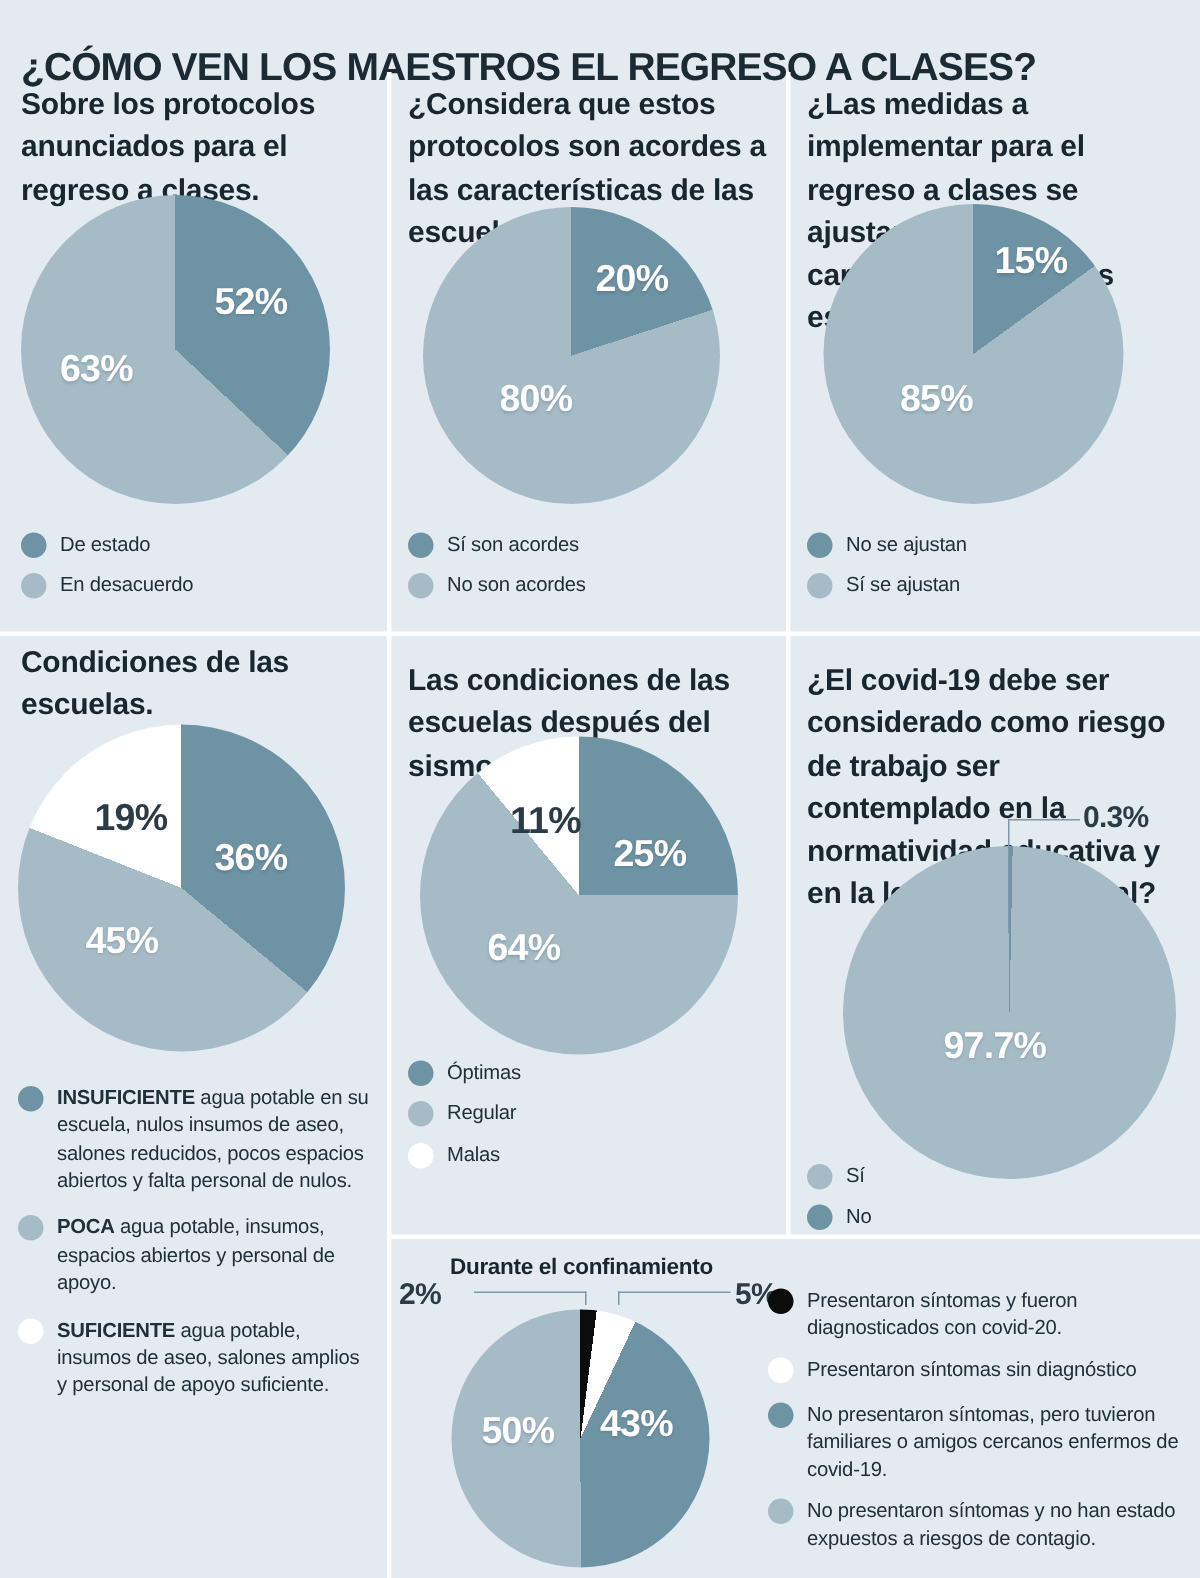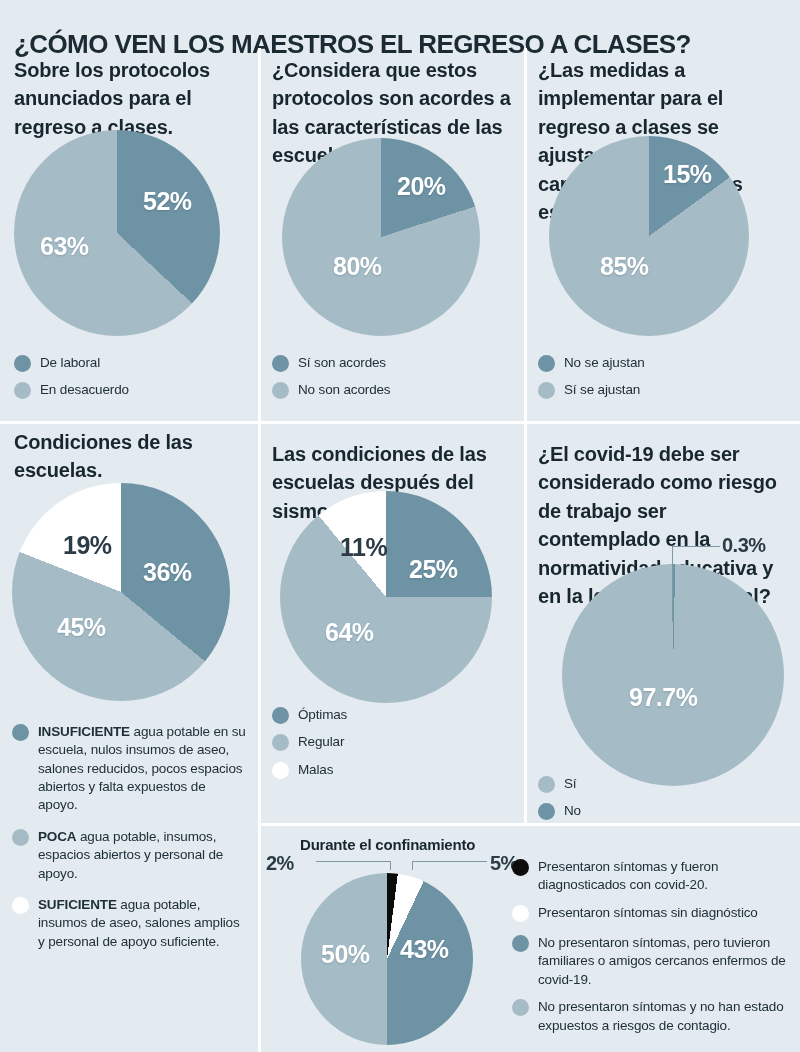--- a/index.html
+++ b/index.html
@@ -75,21 +75,21 @@
     <div class="q">Sobre los protocolos anunciados para el regreso a clases.</div>
   </div>
   <div class="pie" style="left:14px;top:130px;width:206px;height:206px;
        background:conic-gradient(#6d93a5 0deg 133.2deg, #a5bcc7 133.2deg 360deg);"></div>
   <div class="pielabel" style="left:143px;top:187px;">52%</div>
   <div class="pielabel" style="left:40px;top:232px;">63%</div>
 
   <div class="legend" style="left:14px;top:354px;width:230px;">
     <div class="lrow">
       <span class="dot" style="background:#6d93a5;"></span>
-      <span class="ltext">De laboral</span>
+      <span class="ltext">De estado</span>
     </div>
     <div class="lrow">
       <span class="dot" style="background:#a5bcc7;"></span>
       <span class="ltext">En desacuerdo</span>
     </div>
   </div>
 
   <div class="panel" style="left:272px;top:56px;width:240px;">
     <div class="q">¿Considera que estos protocolos son acordes a las características de las escuelas?</div>
   </div>
@@ -133,21 +133,21 @@
   </div>
   <div class="pie" style="left:12px;top:483px;width:218px;height:218px;
        background:conic-gradient(#6d93a5 0deg 129.6deg, #a5bcc7 129.6deg 291.6deg, #ffffff 291.6deg 360deg);"></div>
   <div class="pielabel" style="left:143px;top:558px;">36%</div>
   <div class="pielabel" style="left:57px;top:613px;">45%</div>
   <div class="pielabel dark" style="left:63px;top:531px;">19%</div>
 
   <div class="legend tight" style="left:12px;top:723px;width:236px;">
     <div class="lrow">
       <span class="dot" style="background:#6d93a5;"></span>
-      <span class="ltext"><b>INSUFICIENTE</b><span> agua potable en su escuela, nulos insumos de aseo, salones reducidos, pocos espacios abiertos y falta expuestos de apoyo.</span></span>
+      <span class="ltext"><b>INSUFICIENTE</b><span> agua potable en su escuela, nulos insumos de aseo, salones reducidos, pocos espacios abiertos y falta personal de nulos.</span></span>
     </div>
     <div class="lrow">
       <span class="dot" style="background:#a5bcc7;"></span>
       <span class="ltext"><b>POCA</b><span> agua potable, insumos, espacios abiertos y personal de apoyo.</span></span>
     </div>
     <div class="lrow">
       <span class="dot" style="background:#ffffff;"></span>
       <span class="ltext"><b>SUFICIENTE</b><span> agua potable, insumos de aseo, salones amplios y personal de apoyo suficiente.</span></span>
     </div>
   </div>

